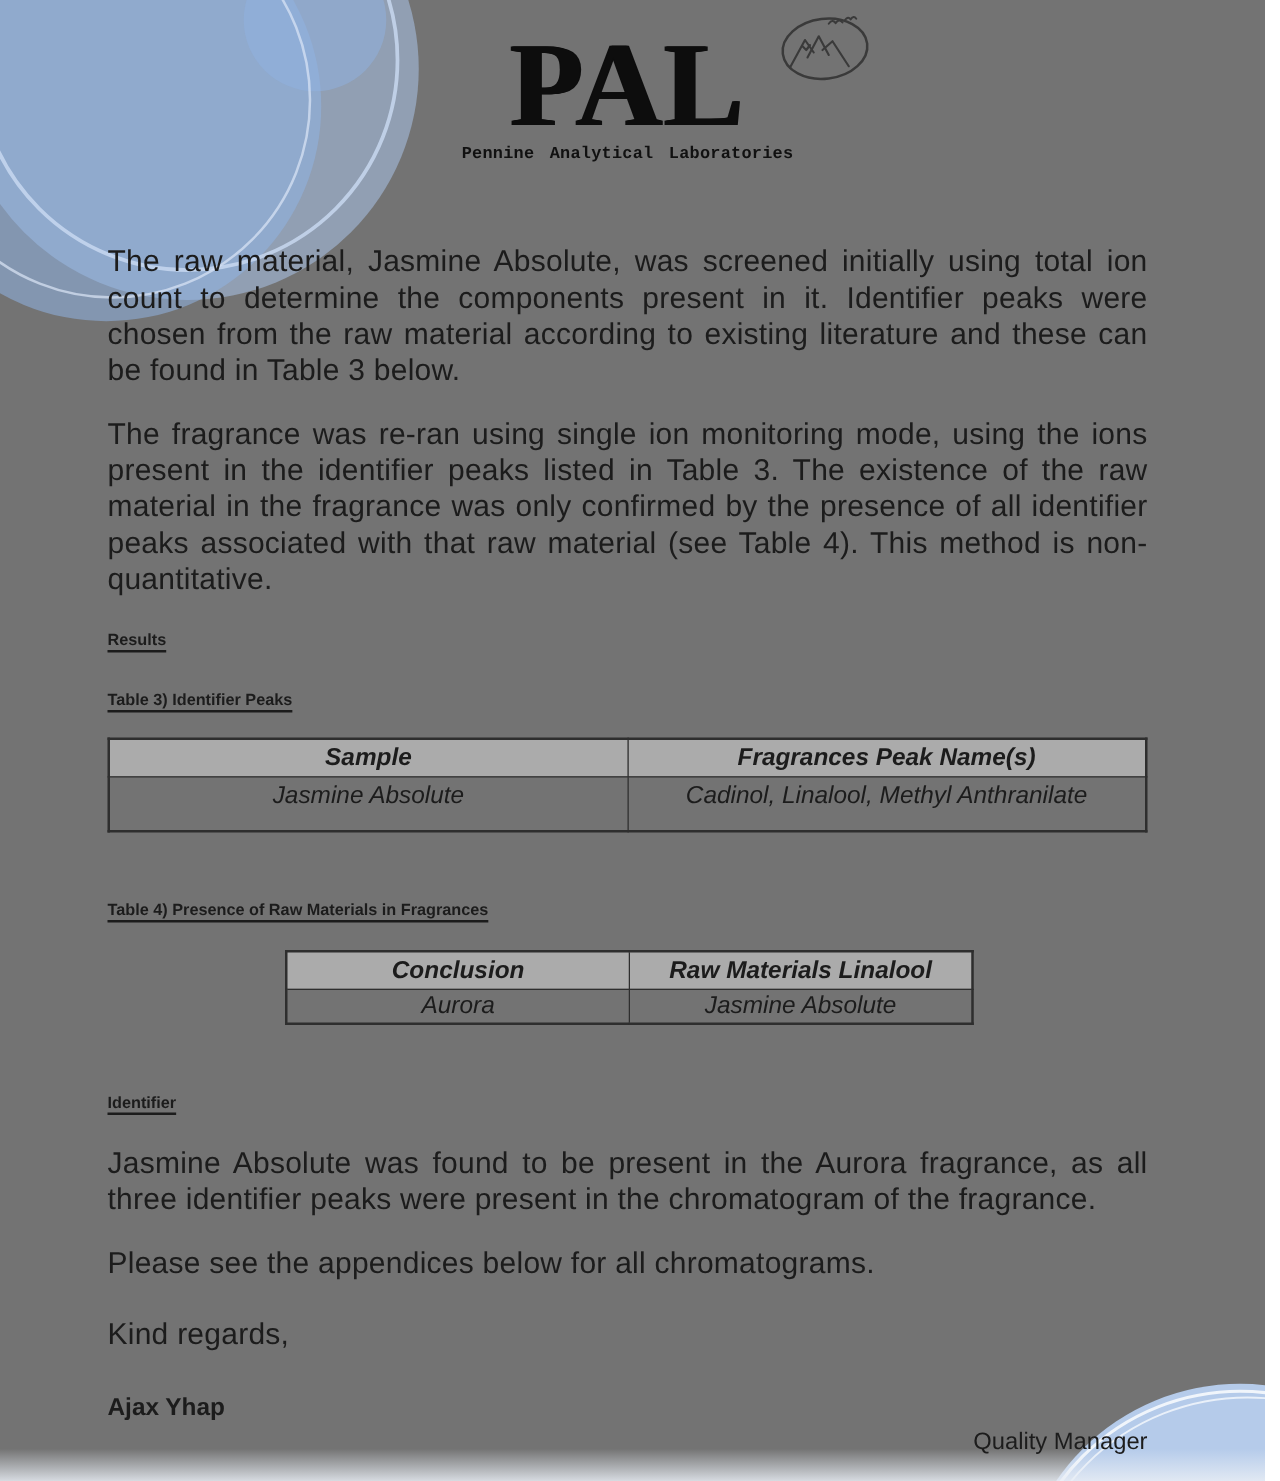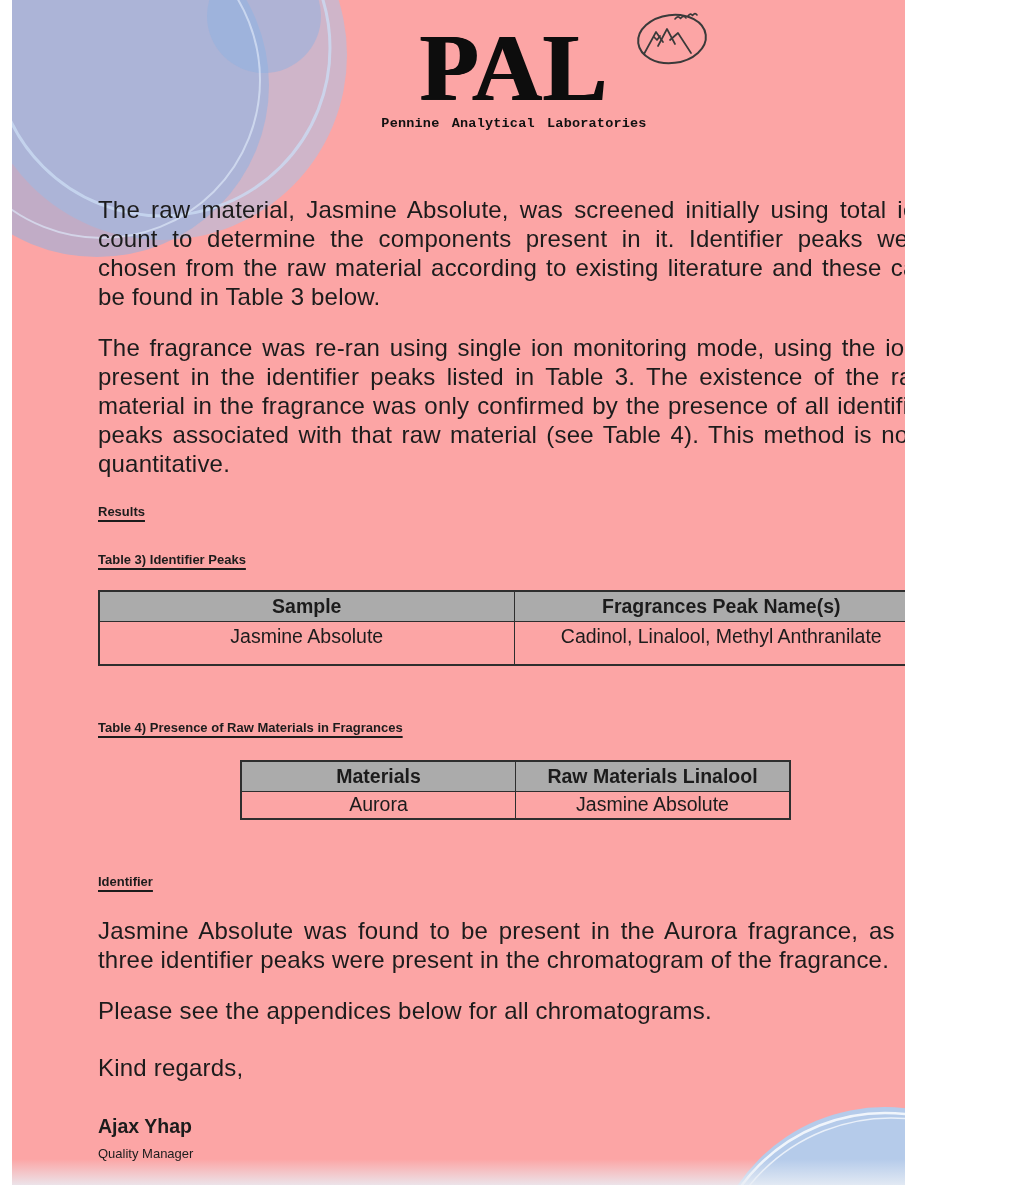--- a/index.html
+++ b/index.html
@@ -1,23 +1,22 @@
 <!DOCTYPE html>
 <html><head>
 <meta charset="utf-8">
 <style>
   html,body{margin:0;padding:0;}
   .page{
     position:relative;
-    width:893px;height:1185px;
-    background:#fca5a5;
+    width:1012px;height:1185px;
+    background:#737373;
     overflow:hidden;
     font-family:"Liberation Sans",sans-serif;
     color:#1c1c1c;
-    margin-left:12px;
   }
   .decor{position:absolute;pointer-events:none;}
   .decor-tl{left:0;top:0;}
   .decor-br{right:0;bottom:0;}
   .bottom-fade{
     position:absolute;left:0;right:0;bottom:0;height:26px;
     background:linear-gradient(to bottom, rgba(236,240,246,0), rgba(233,238,245,0.85));
   }
   .content{
     position:absolute;left:86px;top:0;width:832px;
@@ -49,23 +48,23 @@
   }
   .mt-results{margin-top:22px;}
   .mt-t3head{margin-top:24px;}
   .mt-t4head{margin-top:50px;}
   .mt-conc{margin-top:50px;}
   .p-intro{margin-top:64px;}
   .p-conc{margin-top:22px;}
   .p-appendices,.p-closing{margin:22px 0 0 0;text-align:left;}
   .p-closing{margin-top:28px;}
   .signer-name{margin-top:30px;font-weight:bold;font-size:19.5px;line-height:28px;}
-  .signer-title{font-size:13px;line-height:28px;}
+  .signer-title{font-size:19px;line-height:28px;text-align:right;}
   
-  table{border-collapse:collapse;font-size:19.5px;table-layout:fixed;}
+  table{border-collapse:collapse;font-size:19.5px;table-layout:fixed;font-style:italic;}
   .tbl3{width:832px;margin-top:18px;}
   .tbl4{width:551px;margin:20px 0 0 142px;}
   th,td{border:1px solid #2e2e2e;text-align:center;padding:1px 4px;}
   table{border:2px solid #2e2e2e;}
   th{background:#ababab;font-weight:bold;height:27px;}
   .tbl3 td{height:38px;vertical-align:top;padding-top:3px;}
   .tbl4 td{height:24px;}
   
   .signature{margin:18px 0 0 8px;}
 </style>
@@ -133,21 +132,21 @@
           <td>Cadinol, Linalool, Methyl Anthranilate</td>
         </tr>
       </tbody>
     </table>
 
     <h3 class="heading mt-t4head">Table 4) Presence of Raw Materials in Fragrances</h3>
 
     <table class="tbl4">
       <thead>
         <tr>
-          <th>Materials</th>
+          <th>Conclusion</th>
           <th>Raw Materials Linalool</th>
         </tr>
       </thead>
       <tbody>
         <tr>
           <td>Aurora</td>
           <td>Jasmine Absolute</td>
         </tr>
       </tbody>
     </table>

